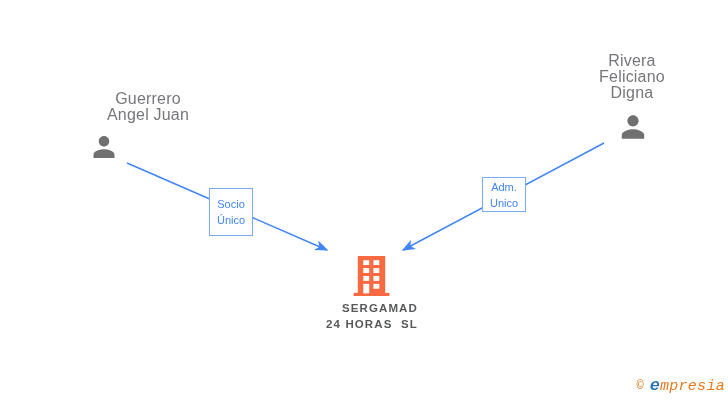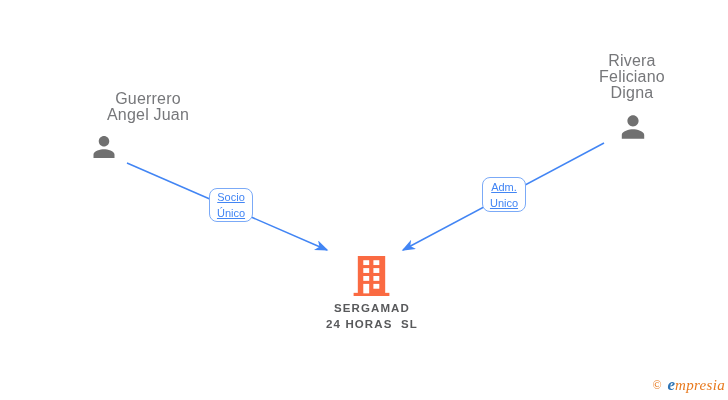--- a/index.html
+++ b/index.html
@@ -21,58 +21,57 @@
     text-align:center;
     white-space:pre-line;
     transform:translateX(-50%);
     z-index:2;
   }
   .person-icon svg { display:block; }
   .edge-label {
     position:absolute; box-sizing:border-box;
     background:#ffffff;
     border:1px solid #7baaf7;
-    border-radius:8px;
+    border-radius:0;
     color:#4285f4;
     font-size:11px; line-height:16px;
     text-align:center;
     white-space:pre-line;
     display:flex; align-items:center; justify-content:center;
     z-index:3;
-    text-decoration:underline;
   }
   .company-name {
     position:absolute;
     transform:translateX(-50%);
     color:#58595b;
     font-size:11.5px; font-weight:bold;
     letter-spacing:1.1px;
     line-height:16px;
-    text-align:center;
+    text-align:right;
     white-space:pre-wrap;
     z-index:2;
   }
   .logo {
     position:absolute; right:3px; bottom:5px;
-    font-family:Liberation Serif, serif;
+    font-family:Liberation Mono, monospace;
     z-index:2;
     white-space:nowrap;
   }
   .logo .copy   { color:#e8791d; font-size:12px; margin-right:6px; vertical-align:1px; }
   .logo .e      { color:#2e74b5; font-size:17px; font-style:italic; font-weight:bold; }
   .logo .rest   { color:#e8791d; font-size:15px; font-style:italic; letter-spacing:0.3px; }
 
   
   #name-left   { left:100px; top:91px;margin-left:48px;  }
   #icon-left   { left:89px;  top:132px; }
   #name-right  { left:632px; top:53px;  }
   #icon-right  { left:617px; top:111px; }
   #icon-company{ left:353px; top:256px; }
   #name-company{ left:372px; top:300px; }
-  #label-socio { left:209px; top:188px; width:44px; height:34px; }
+  #label-socio { left:209px; top:188px; width:44px; height:48px; }
   #label-adm   { left:482px; top:177px; width:44px; height:35px; }
 </style>
 </head>
 <body>
 
 <svg class="connectors" viewBox="0 0 728 400" xmlns="http://www.w3.org/2000/svg">
   <defs>
     <marker id="arrowhead" markerWidth="10" markerHeight="8" refX="8" refY="3.5" orient="auto">
       <path d="M0,0 L9,3.5 L0,7 L2.5,3.5 Z" fill="#4285f4"></path>
     </marker>

